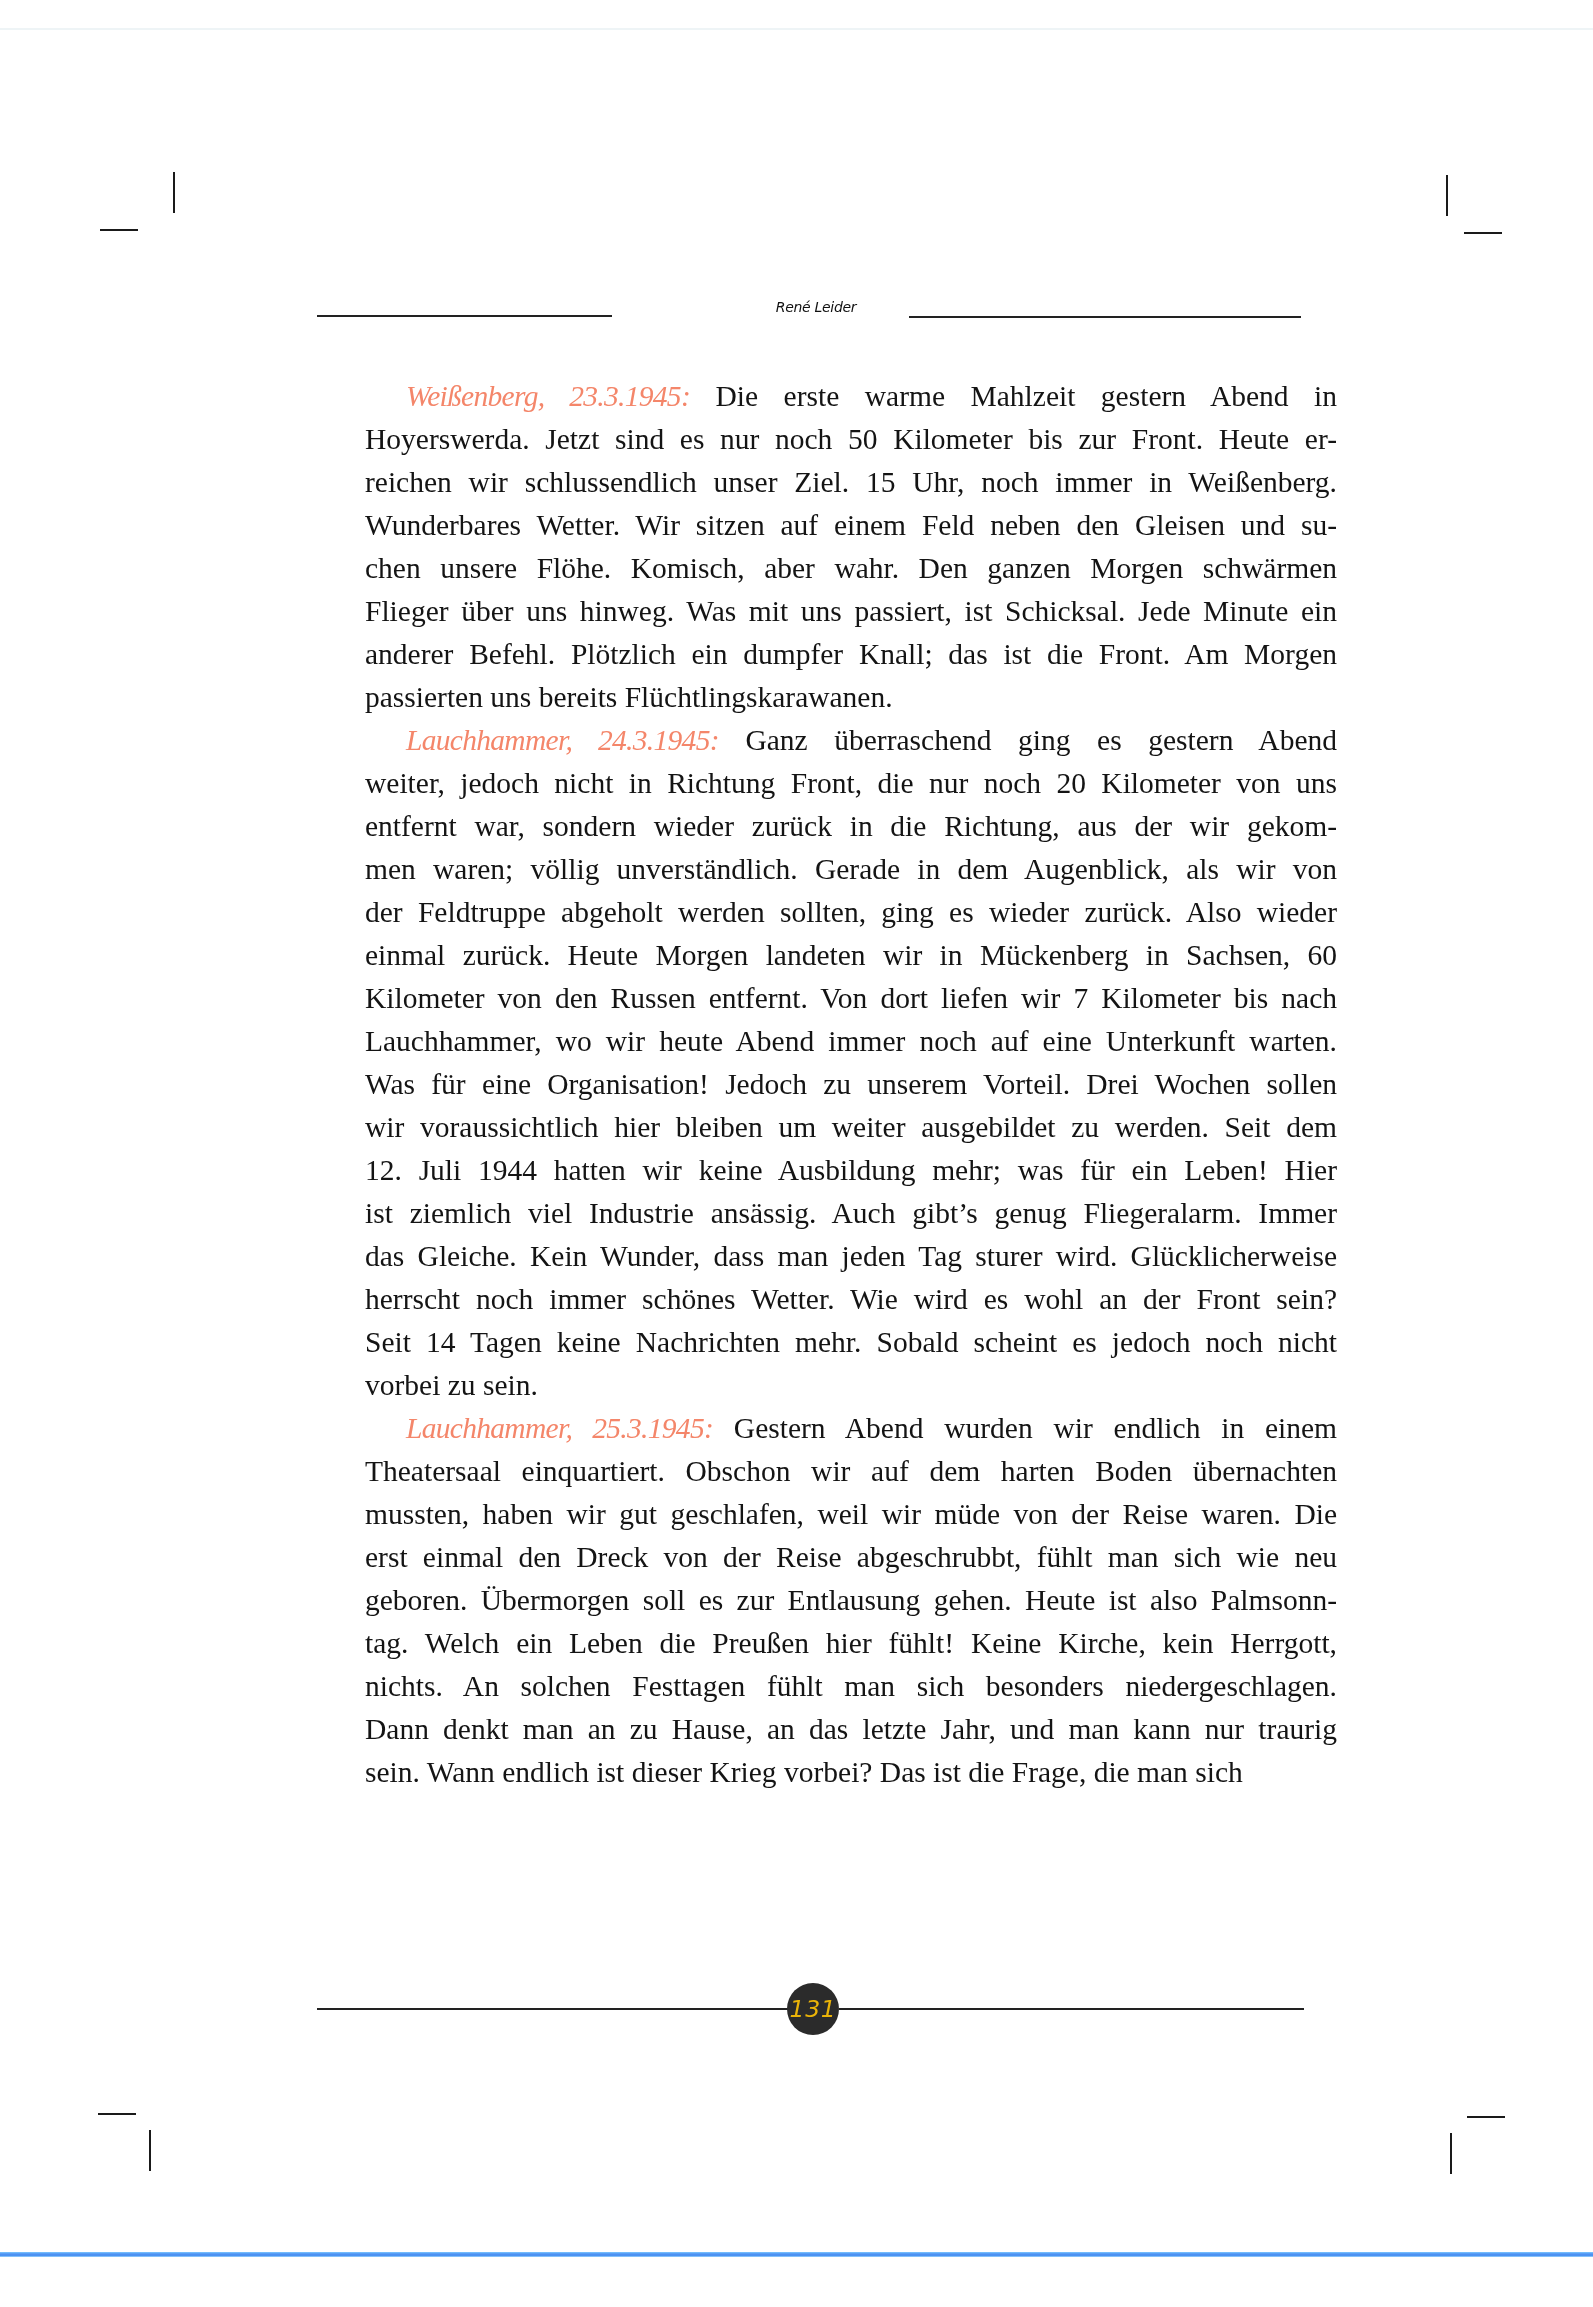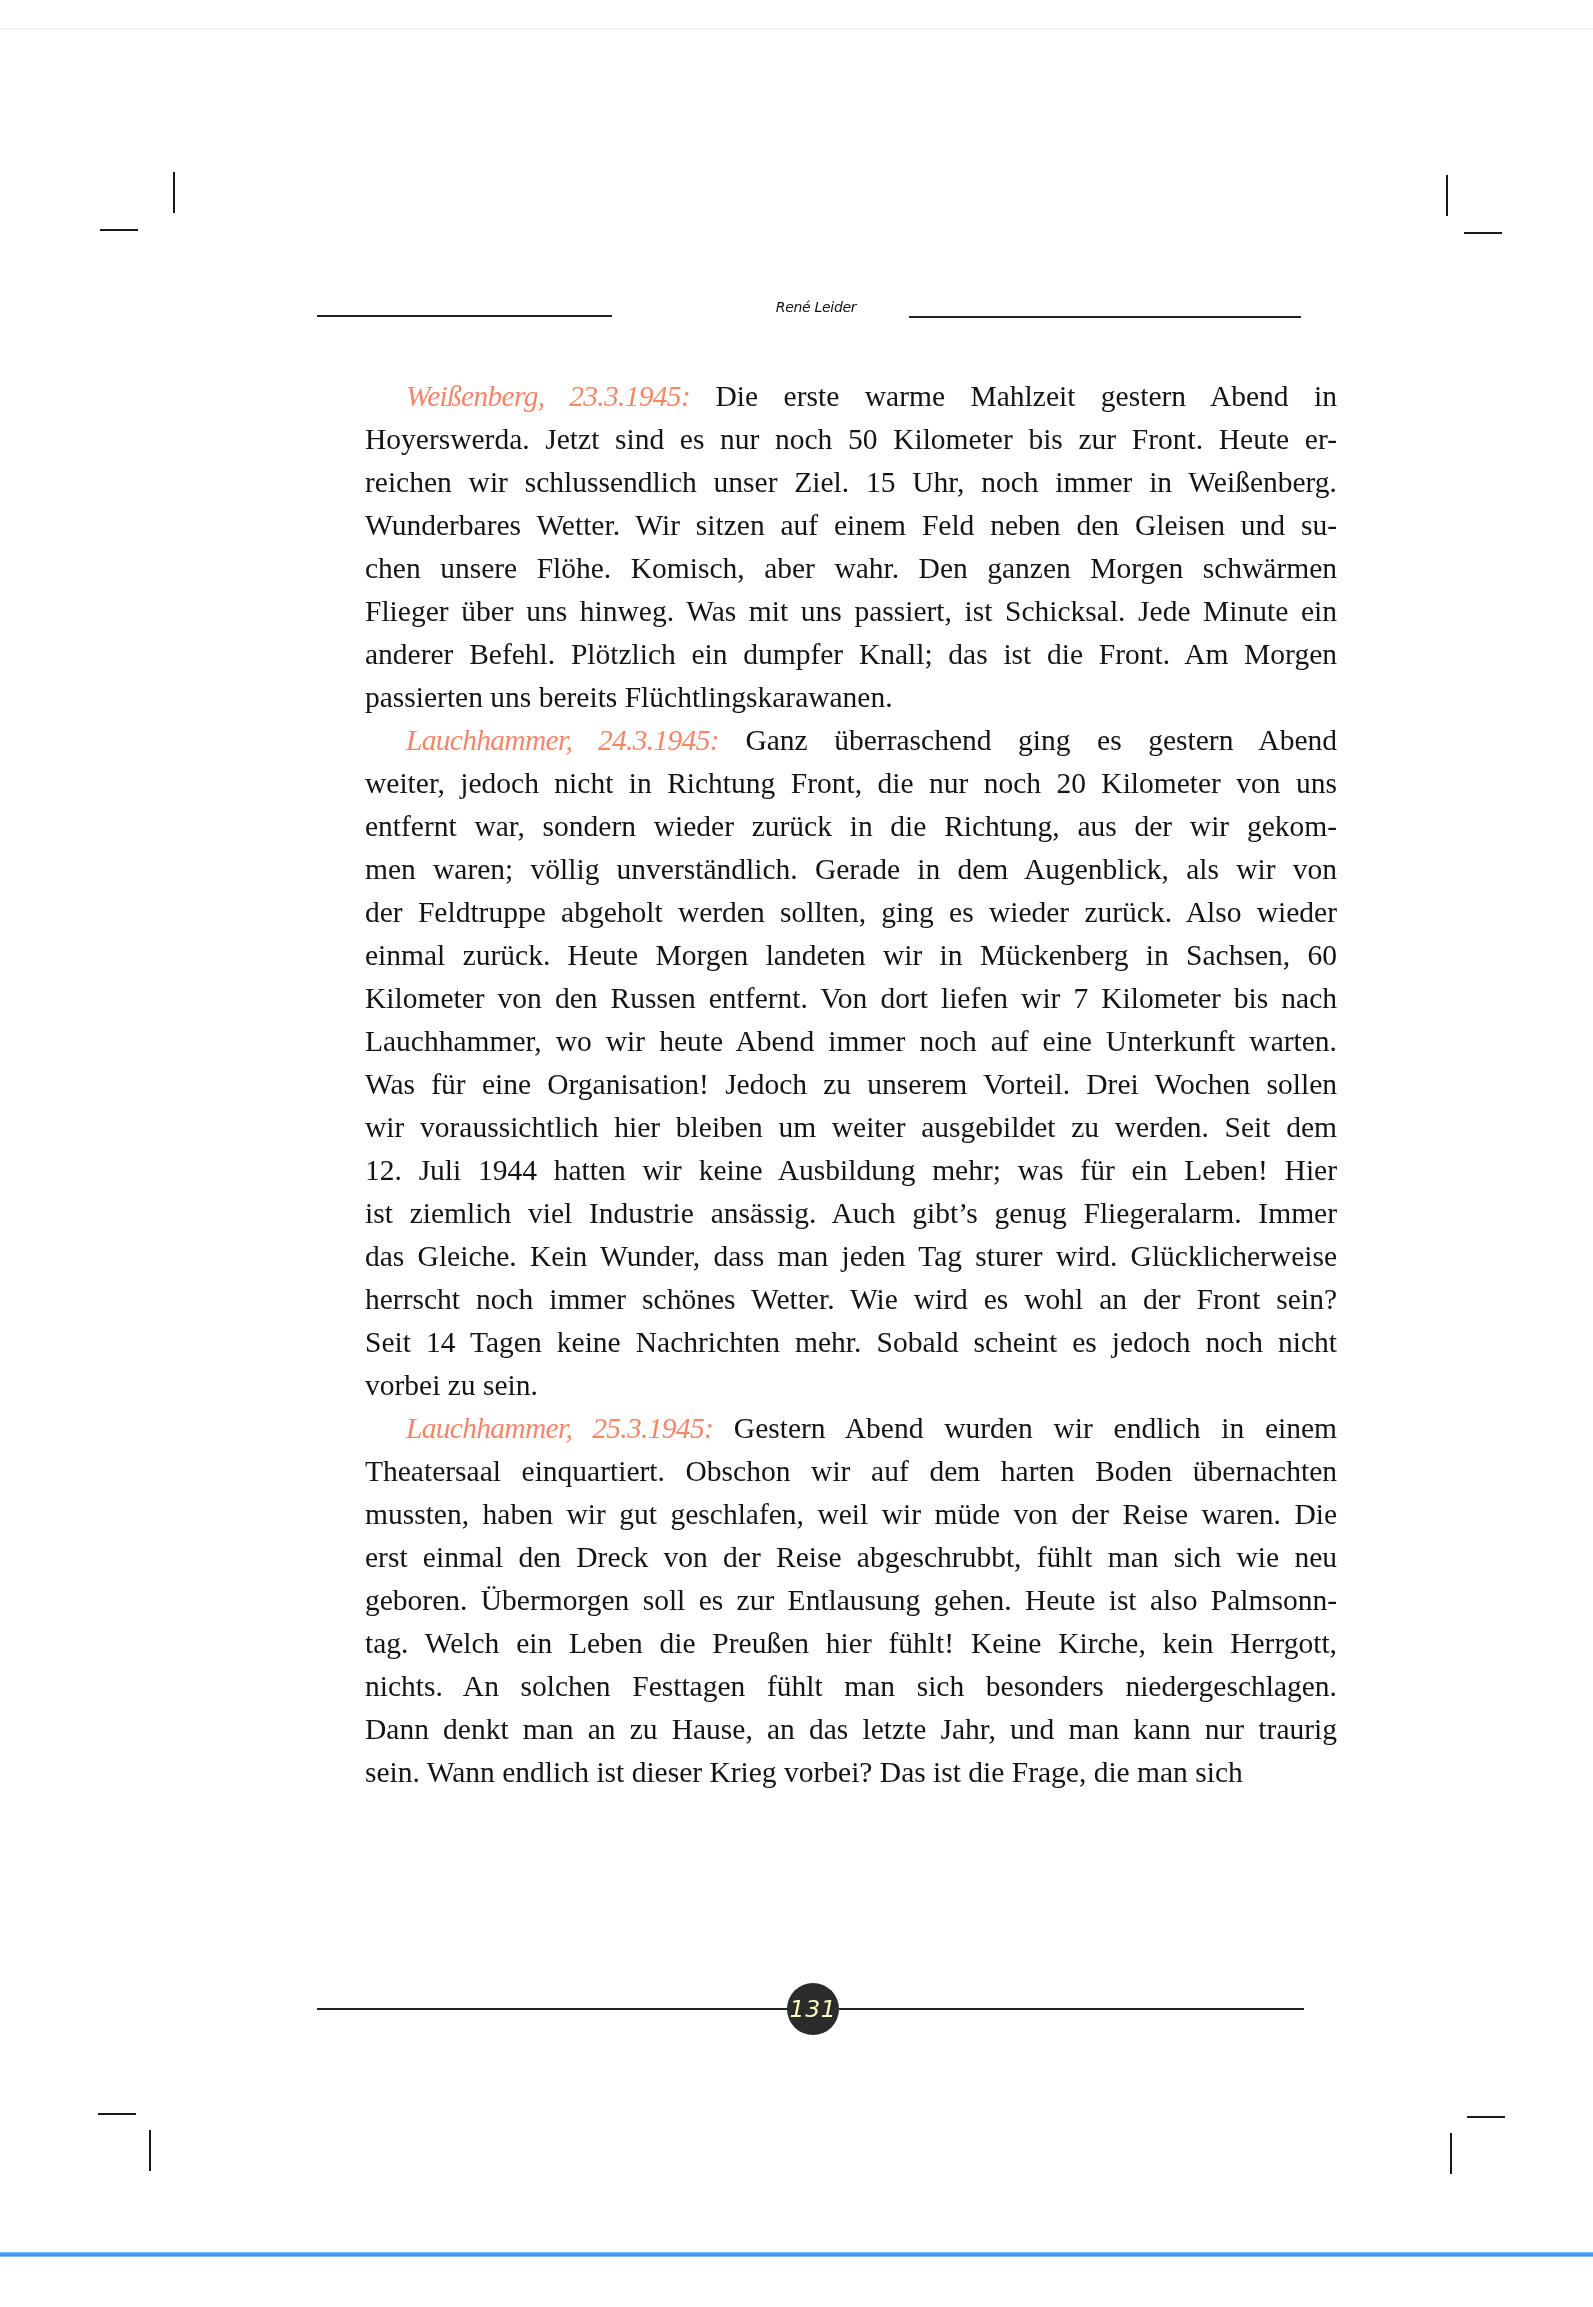--- a/index.html
+++ b/index.html
@@ -38,21 +38,21 @@
   }
   .line.last { text-align-last: left; }
   .line.indent { padding-left: 41px; }
   .date-heading {
     color: #f4866a; font-style: italic; letter-spacing: -0.7px;
   }
 
   .footer-rule { position: absolute; height: 2px; background: #222; top: 2008px; }
   .page-number {
     position: absolute; left: 787px; top: 1983px; width: 52px; height: 52px;
-    border-radius: 50%; background: #2b2b2b; color: #fef9c3;
+    border-radius: 50%; background: #2b2b2b; color: #eab308;
     font-family: "DejaVu Sans", sans-serif; font-style: italic; font-size: 23.6px;
     line-height: 52px; text-align: center; letter-spacing: 0.7px;
   }
 </style>
 </head>
 <body>
 
 <div class="top-edge"></div>
 
 <div class="crop v" style="left:173px; top:172px;"></div>

